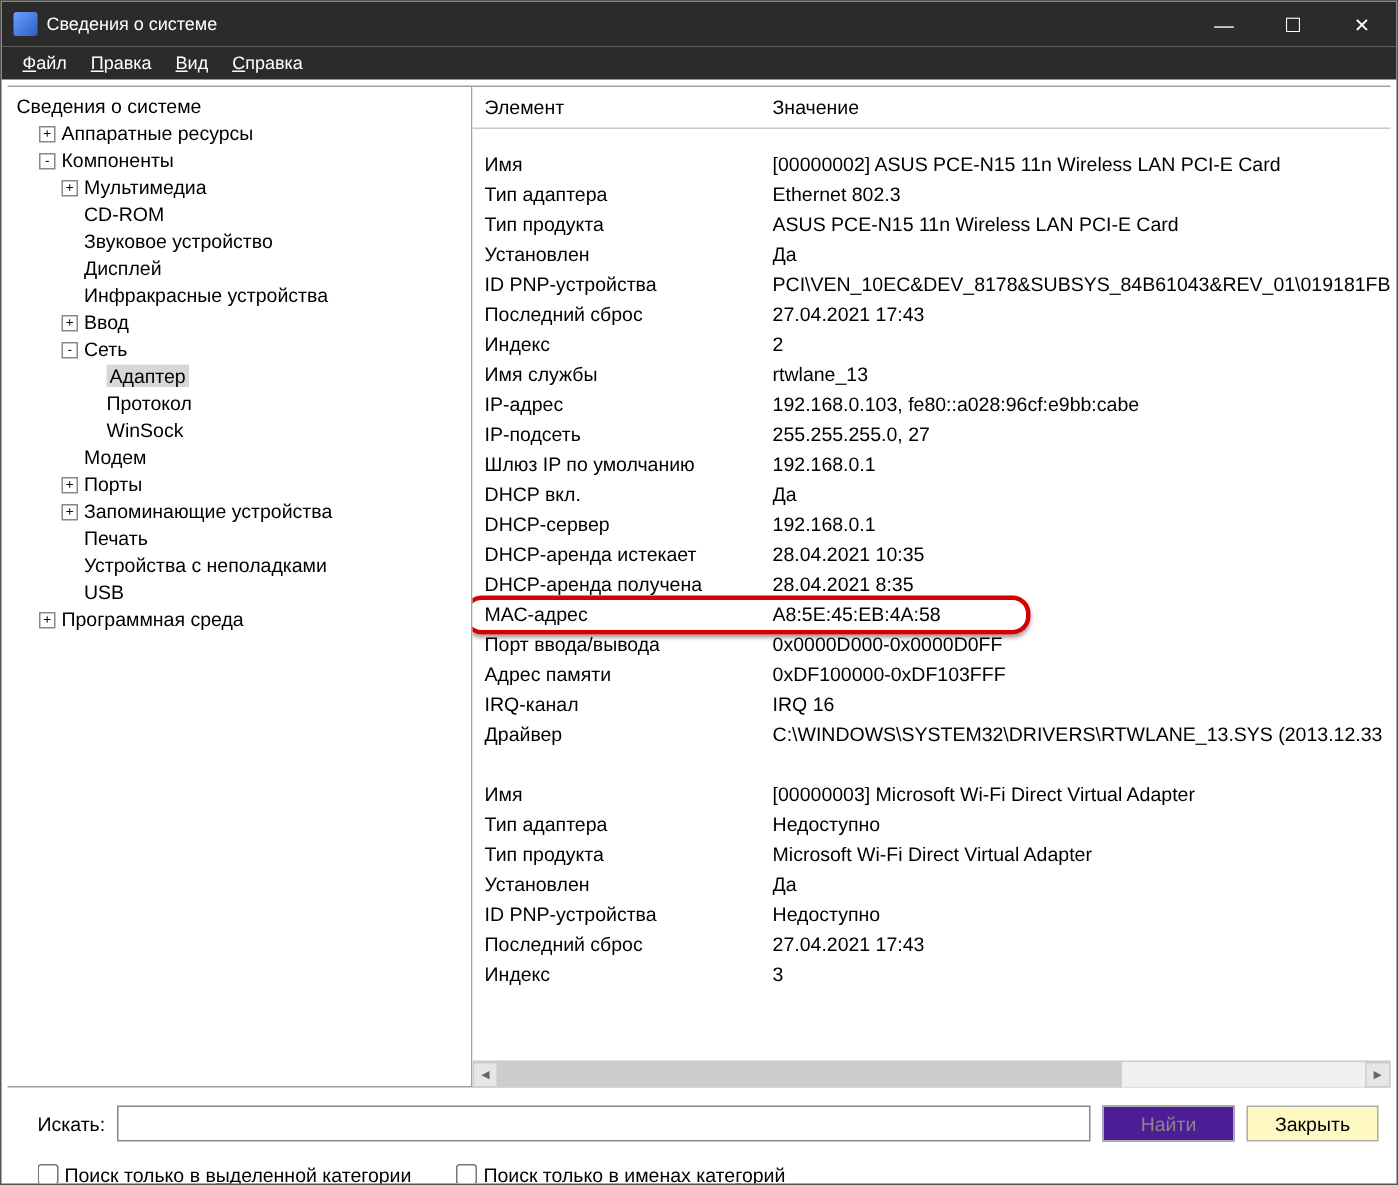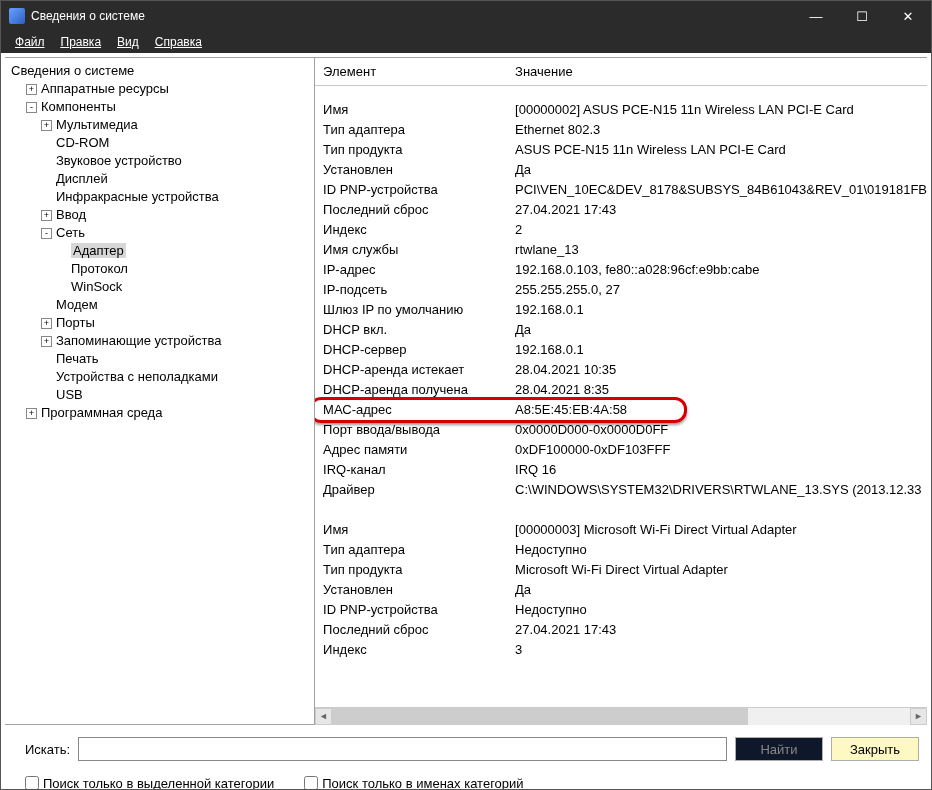--- a/index.html
+++ b/index.html
@@ -33,21 +33,20 @@
   .winbtns { display: flex; height: 100%; }
   .winbtn { width: 46px; display: flex; align-items: center; justify-content: center; color: #fff; font-size: 13px; }
   .menubar {
     background: #2b2b2b;
     color: #fff;
     height: 22px;
     display: flex;
     align-items: center;
     padding-left: 6px;
     font-size: 12px;
-    text-decoration: underline;
   }
   .menuitem { padding: 2px 8px; }
   .menuitem .u { text-decoration: underline; }
   .content-wrap {
     display: flex;
     height: calc(100% - 30px - 22px - 40px - 28px);
     border-top: 1px solid #a0a0a0;
     border-bottom: 1px solid #a0a0a0;
     margin: 4px;
   }
@@ -113,21 +112,21 @@
   .sthumb { position:absolute; left:0; width:72%; height:100%; background:#cdcdcd; }
   .bottombar1 {
     height: 40px;
     display:flex; align-items:center;
     padding: 6px 12px 6px 24px;
     gap: 8px;
   }
   .bottombar1 label { font-size:13px; }
   .searchbox { flex:1; height:24px; border:1px solid #888; background:#fff; }
   .btn { min-width:88px; height:24px; background:#fef9c3; border:1px solid #adadad; font-size:13px; display:flex;align-items:center;justify-content:center; }
-  .btn.disabled { color:#888; background:#0f172a; }
+  .btn.disabled { color:#888; background:#4c1d95; }
   .bottombar2 {
     height: 28px;
     display:flex; align-items:center;
     padding: 0 24px;
     gap: 30px;
     font-size:13px;
   }
   .cbx { display:inline-flex; align-items:flex-start; gap:4px; }
   .cbx input { width:14px; height:14px; margin:0; }
 </style>

